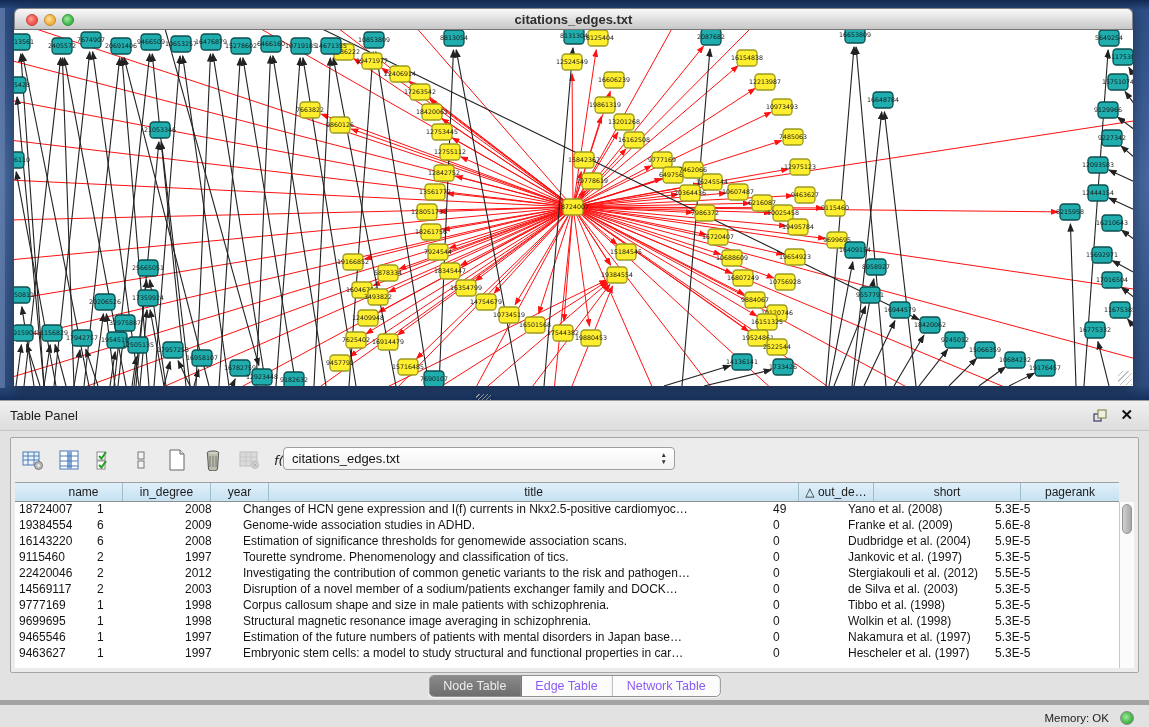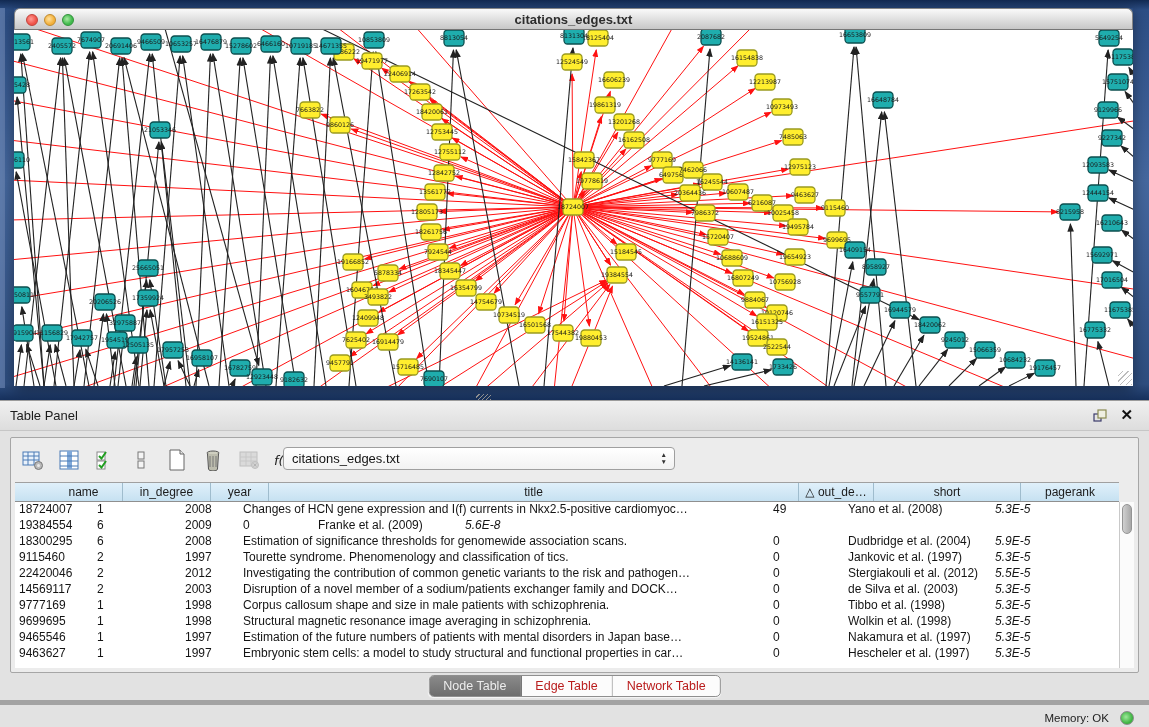--- a/index.html
+++ b/index.html
@@ -33,26 +33,26 @@
   .select .arr { position:absolute; right:7px; top:4px; font-size:6.5px; line-height:6.5px; color:#333; text-align:center; }
   .tblhead { position:absolute; left:4px; right:19px; top:44px; height:20px; display:flex;
     background:linear-gradient(#e0f0fa,#c6e1f1); border-top:1px solid #a0a0a0; border-bottom:1px solid #8f8f8f;padding-left:30px; }
   .th { font-size:12px; color:#1b1b1b; text-align:center; line-height:18px; border-right:1px solid #9fbccd;
     overflow:hidden; white-space:nowrap; flex:none; }
   .th:last-child { border-right:none; flex:1; }
   .c0{width:78px}.c1{width:88px}.c2{width:58px}.c3{width:530px}.c4{width:75px}.c5{width:147px}.c6{width:130px}
   .tbody { position:absolute; left:4px; right:19px; top:64px; bottom:4px; background:#fff; overflow:hidden; }
   .row { display:flex; height:16px; font-size:12px; color:#141414; }
   .cell { padding-left:4px; white-space:nowrap; overflow:hidden; flex:none; }
-  .cell:last-child { flex:1;font-style:italic; }
+  .cell:last-child { flex:1; }
   .vscroll { position:absolute; right:4px; top:64px; bottom:4px; width:15px; background:#fbfbfb; border-left:1px solid #c9c9c9; }
   .vthumb { margin:2px; height:30px; background:linear-gradient(90deg,#d0d0d0,#a8a8a8); border:1px solid #949494; border-radius:7px; }
   .tabs { position:absolute; left:50%; transform:translateX(-50%); top:274px; height:22px; display:flex;
     border:1px solid #8f8f8f; border-radius:5px; overflow:hidden; background:#fcfcfc; font-size:12.5px; box-shadow:0 1px 1px rgba(255,255,255,.7); }
-  .tab { padding:0 14px; line-height:21px; color:#b91c1c; border-right:1px solid #b5b5b5; }
+  .tab { padding:0 14px; line-height:21px; color:#8b5cf6; border-right:1px solid #b5b5b5; }
   .tab:last-child { border-right:none; }
   .tab.sel { background:linear-gradient(#8a8a8a,#6d6d6d); color:#ededed; border-right:1px solid #5f5f5f; }
   .status { position:absolute; left:0; right:0; bottom:0; height:27px; border-top:5px solid #a3a3a3; }
   .status .mem { position:absolute; right:40px; top:7px; font-size:11.5px; color:#222; }
   .status .dot { position:absolute; right:15px; top:6px; width:14px; height:14px; border-radius:50%;
     background:radial-gradient(circle at 5px 5px,#9fe89b,#3cb340 65%); border:1px solid #8a8a8a; }
   svg text { font-family:"DejaVu Sans",sans-serif; }
 </style>
 </head>
 <body>
@@ -629,26 +629,27 @@
           <div class="cell c2">2008</div>
           <div class="cell c3">Changes of HCN gene expression and I(f) currents in Nkx2.5-positive cardiomyoc…</div>
           <div class="cell c4">49</div>
           <div class="cell c5">Yano et al. (2008)</div>
           <div class="cell c6">5.3E-5</div>
         </div>
         <div class="row">
           <div class="cell c0">19384554</div>
           <div class="cell c1">6</div>
           <div class="cell c2">2009</div>
+          <div class="cell c3">Genome-wide association studies in ADHD.</div>
           <div class="cell c4">0</div>
           <div class="cell c5">Franke et al. (2009)</div>
           <div class="cell c6">5.6E-8</div>
         </div>
         <div class="row">
-          <div class="cell c0">18300295</div>
+          <div class="cell c0">16143220</div>
           <div class="cell c1">6</div>
           <div class="cell c2">2008</div>
           <div class="cell c3">Estimation of significance thresholds for genomewide association scans.</div>
           <div class="cell c4">0</div>
           <div class="cell c5">Dudbridge et al. (2004)</div>
           <div class="cell c6">5.9E-5</div>
         </div>
         <div class="row">
           <div class="cell c0">9115460</div>
           <div class="cell c1">2</div>

